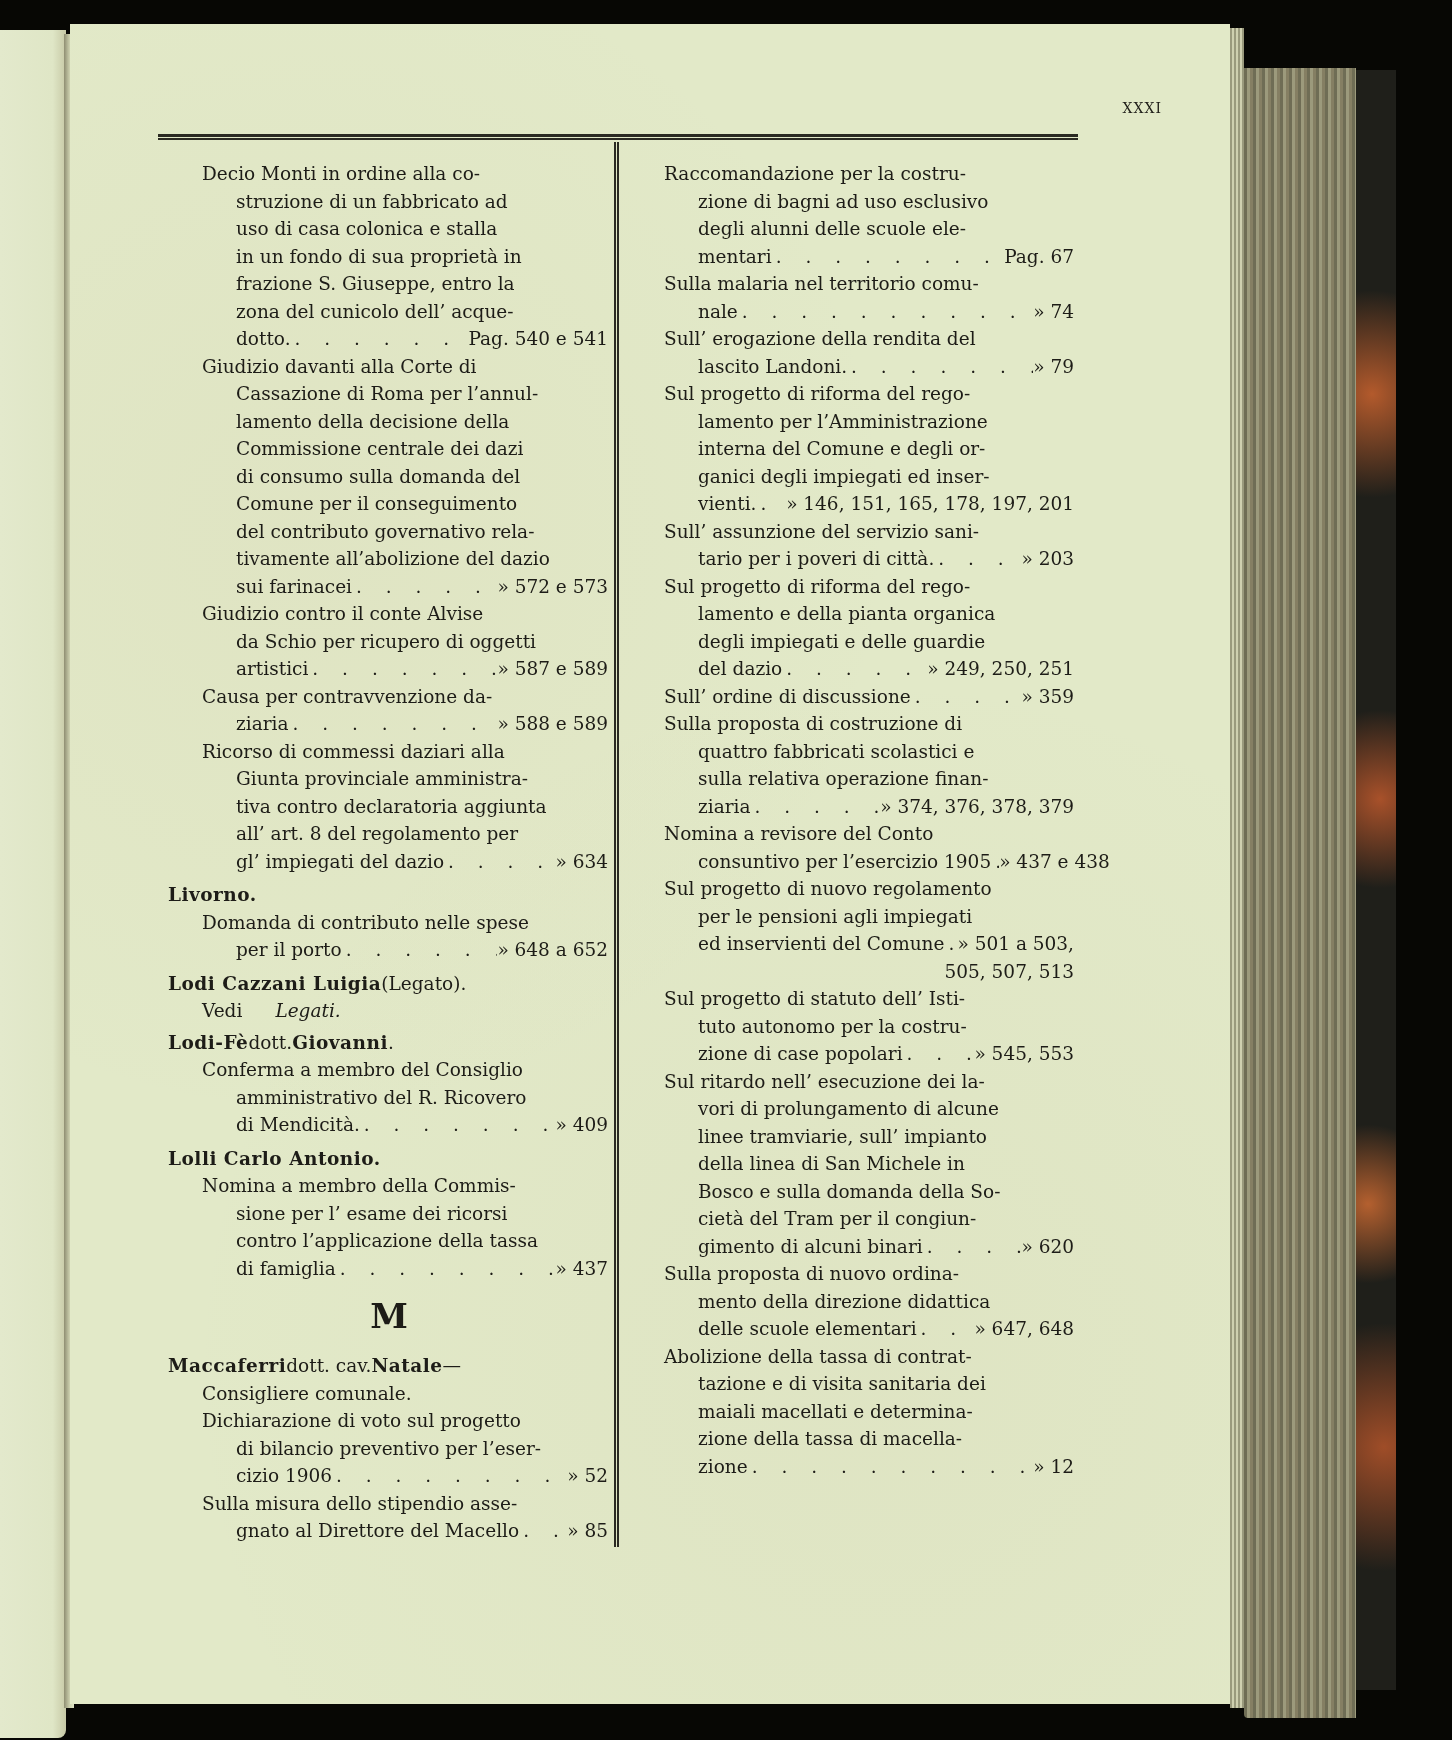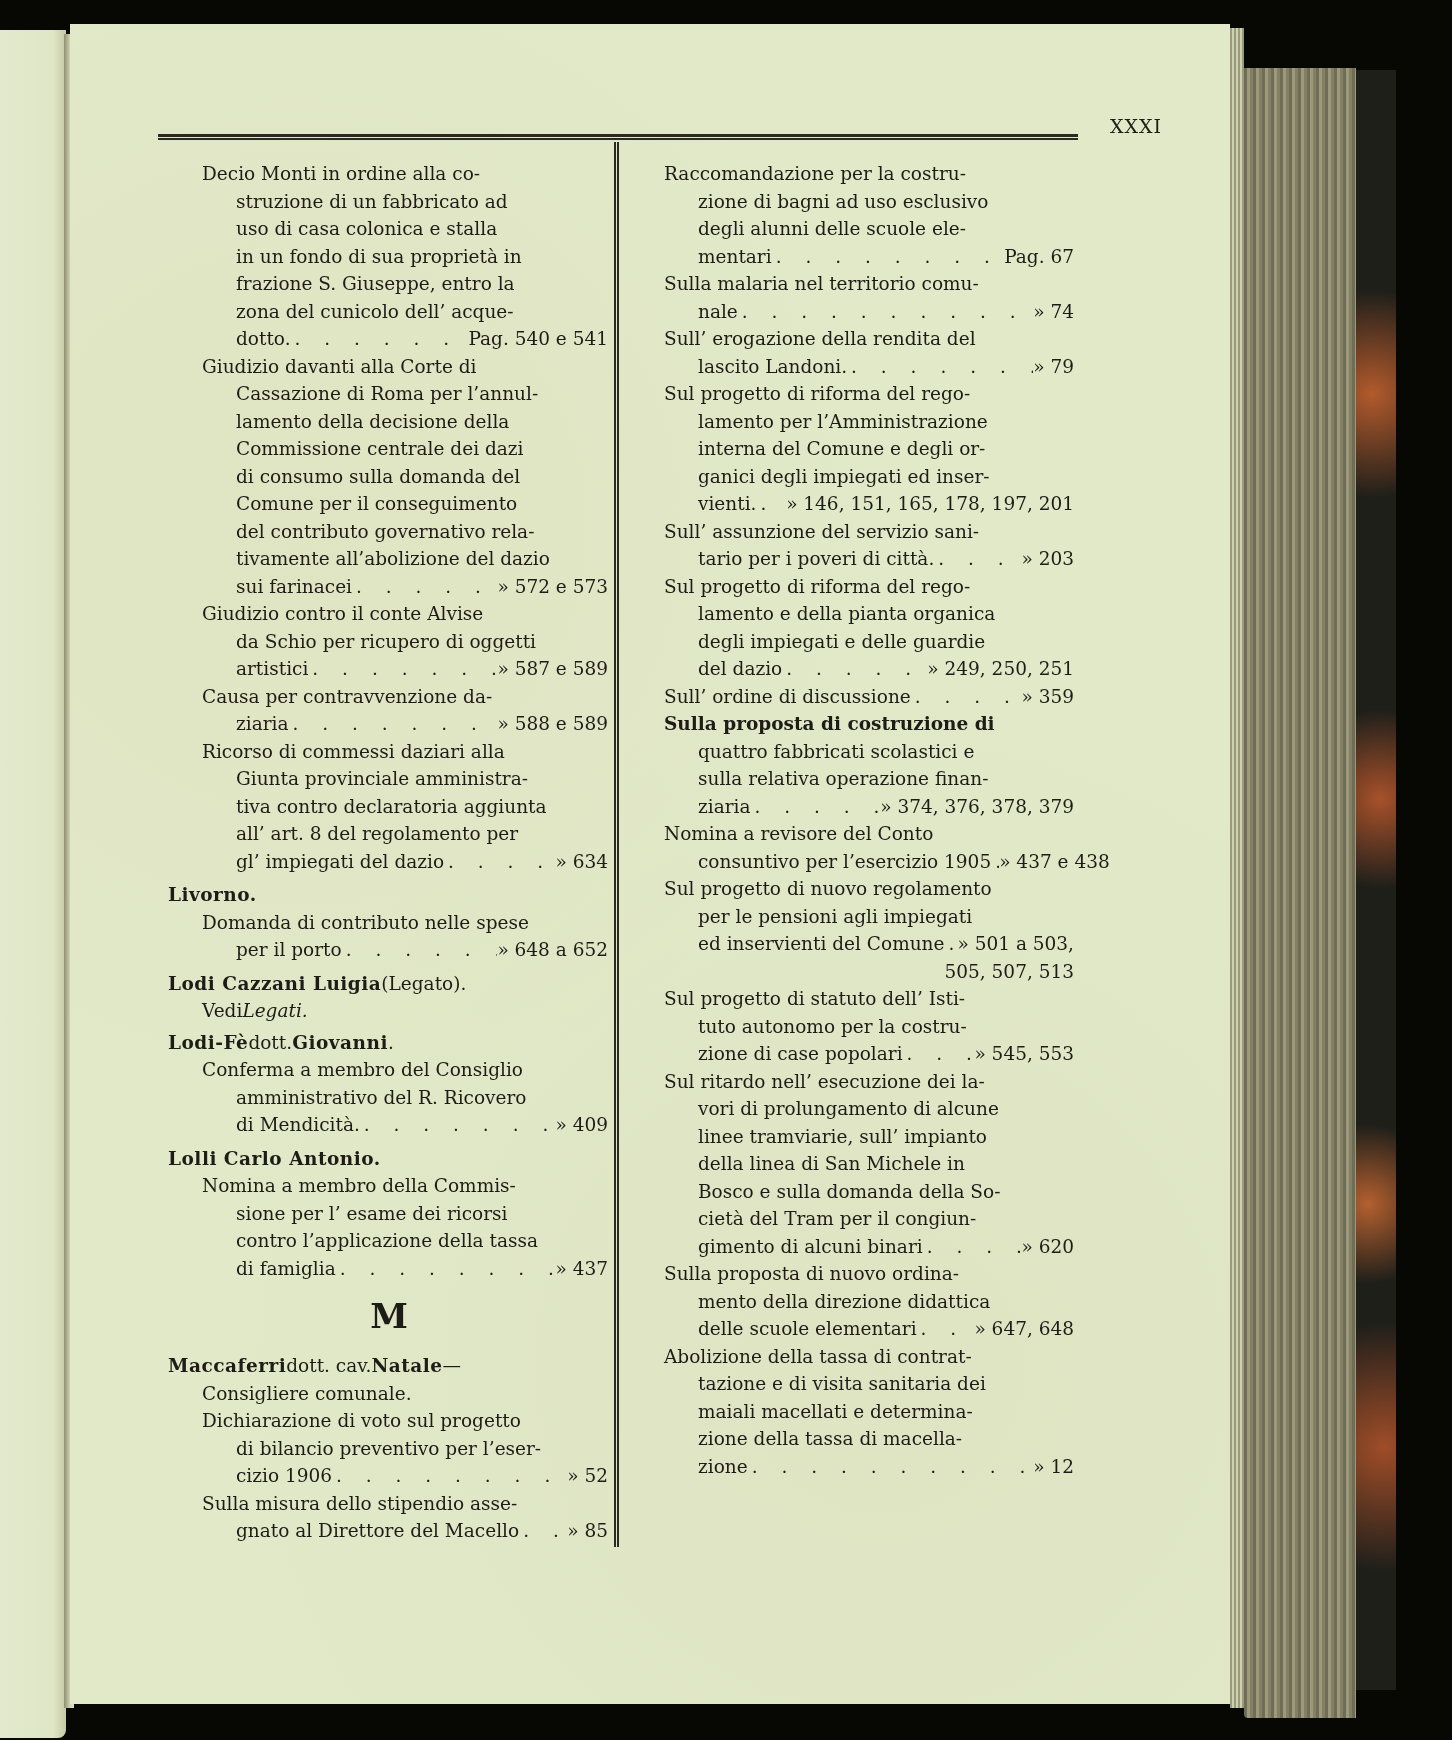--- a/index.html
+++ b/index.html
@@ -39,22 +39,22 @@
       position: absolute; left: 1356px; top: 70px; width: 40px; height: 1620px;
       background:
         radial-gradient(circle at 40% 20%, #b35a2c 0, transparent 8%),
         radial-gradient(circle at 60% 45%, #a8512a 0, transparent 10%),
         radial-gradient(circle at 30% 70%, #b4602f 0, transparent 7%),
         radial-gradient(circle at 70% 85%, #9f4d28 0, transparent 9%),
         #1f1f1a;
     }
 
     .running-head {
-      position: absolute; right: 290px; top: 115px;
-      font-size: 19px; letter-spacing: 1px;
+      position: absolute; right: 290px; top: 100px;
+      font-size: 14px; letter-spacing: 1px;
       font-variant: small-caps;
     }
     .head-rule {
       position: absolute; left: 158px; top: 134px; width: 920px; height: 6px;
       border-top: 3px solid #2a2a22; border-bottom: 2px solid #2a2a22;
       box-sizing: border-box;
     }
     .col-rule {
       position: absolute; left: 614px; top: 142px; width: 5px; height: 1405px;
       border-left: 2px solid #2a2a22; border-right: 2px solid #2a2a22;
@@ -202,21 +202,21 @@
       <div class="line" style="padding-left: 68px;">
         <span class="l-text">per il porto</span>
         <span class="l-leader">. . . . . . . . . . . . . . . . . . . .</span>
         <span class="l-ref">» 648 a 652</span>
       </div>
     </div>
     <div class="line heading" style="margin-top: 6px;">
       <span>Lodi Cazzani Luigia</span>
       <span class="plain"> (Legato).</span>
     </div>
-    <div class="line" style="padding-left: 34px;">
+    <div class="line" style="padding-left: 34px; gap: 33px;">
       <span>Vedi </span>
       <em>Legati.</em>
     </div>
     <div style="margin-top: 4px;">
       <div class="line heading">
         <span>Lodi-Fè</span>
         <span class="plain"> dott. </span>
         <span>Giovanni</span>
         <span class="plain">.</span>
       </div>
@@ -367,21 +367,21 @@
       </div>
     </div>
     <div class="entry">
       <div class="line" style="padding-left: 0px;">
         <span class="l-text">Sull’ ordine di discussione</span>
         <span class="l-leader">. . . . . . . . . . . . . . . . . . . .</span>
         <span class="l-ref">»   359</span>
       </div>
     </div>
     <div class="entry">
-      <div class="line" style="padding-left: 0px; font-weight: bold;">
+      <div class="line" style="padding-left: 0px;">
         <span class="l-text">Sulla proposta di costruzione di</span>
       </div>
       <div class="line" style="padding-left: 34px;">
         <span class="l-text">quattro fabbricati scolastici e</span>
       </div>
       <div class="line" style="padding-left: 34px;">
         <span class="l-text">sulla relativa operazione finan-</span>
       </div>
       <div class="line" style="padding-left: 34px;">
         <span class="l-text">ziaria</span>

